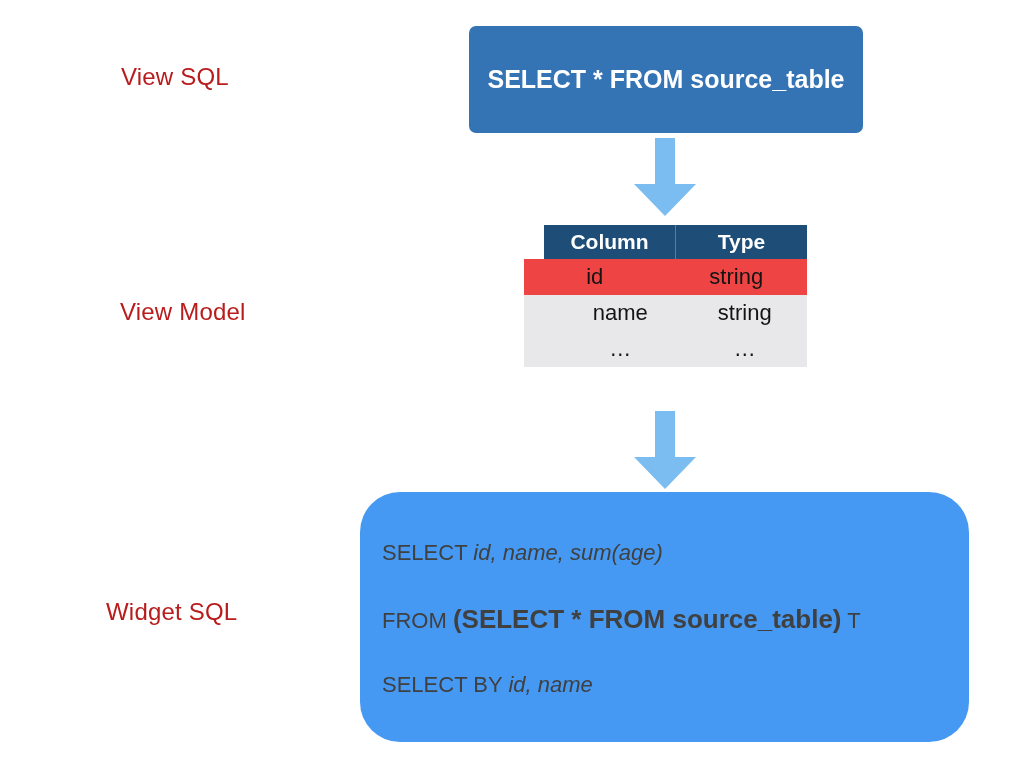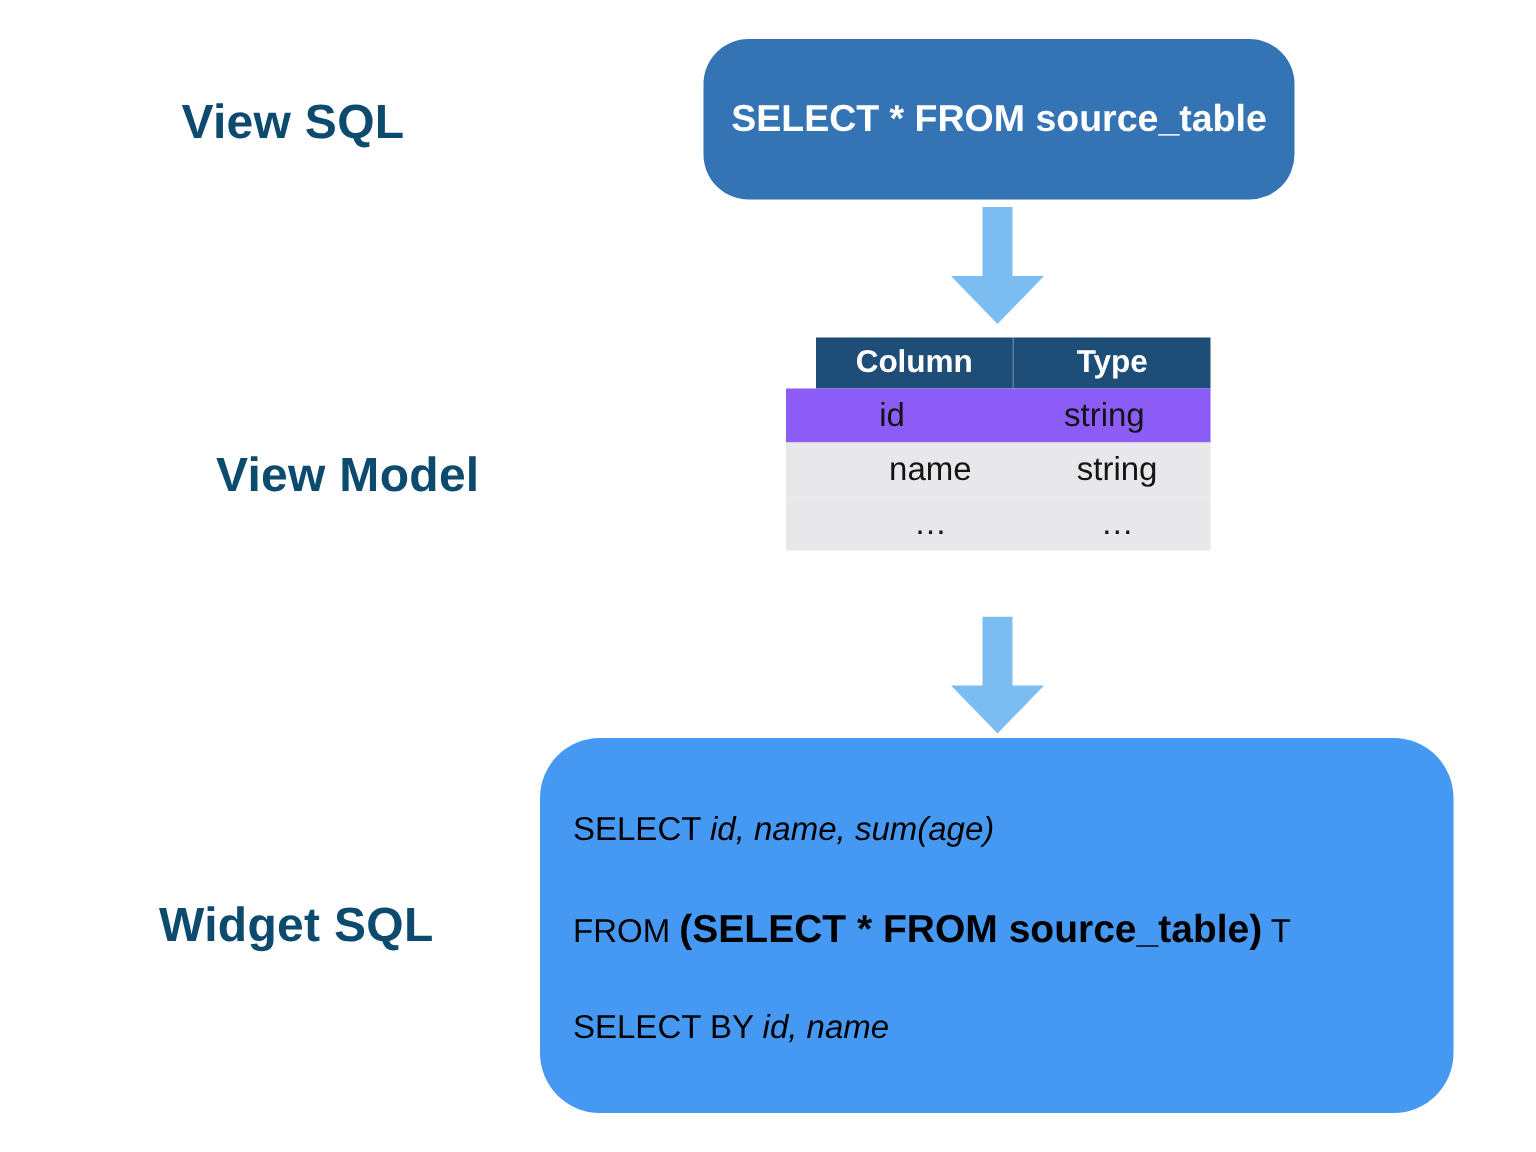--- a/index.html
+++ b/index.html
@@ -1,30 +1,30 @@
 <!DOCTYPE html>
 <html><head>
 <meta charset="utf-8">
 <style>
   html,body{margin:0;padding:0;background:#ffffff;}
   .canvas{
     position:relative;width:1024px;height:768px;background:#ffffff;
     font-family:"Liberation Sans",sans-serif;overflow:hidden;
   }
   .row-label{
-    position:absolute;font-weight:bold;font-size:32px;color:#0c4a6e;
+    position:absolute;font-weight:normal;font-size:24px;color:#b91c1c;
     white-space:nowrap;letter-spacing:0.2px;
   }
   .lbl-view-sql{left:121px;top:63px;}
-  .lbl-view-model{left:120px;top:298px;margin-left:24px;}
+  .lbl-view-model{left:120px;top:298px;}
   .lbl-widget-sql{left:106px;top:598px;}
 
   .view-sql-box{
     position:absolute;left:469px;top:26px;width:394px;height:107px;
-    background:#3474b5;border-radius:30px;
+    background:#3474b5;border-radius:7px;
     display:flex;align-items:center;justify-content:center;
   }
   .view-sql-box span{
     color:#ffffff;font-weight:bold;font-size:25px;white-space:nowrap;
   }
 
   .arrow{position:absolute;width:62px;height:78px;}
   .arrow polygon{fill:#7bbdf0;}
   .arrow-1{left:634px;top:138px;}
   .arrow-2{left:634px;top:411px;}
@@ -34,27 +34,27 @@
     font-size:22px;color:#141414;
   }
   .thead{
     display:flex;height:34px;background:#1e4d78;color:#ffffff;
     font-weight:bold;font-size:21px;margin-left:20px;
   }
   .th{
     flex:1;display:flex;align-items:center;justify-content:center;
   }
   .th:first-child{border-right:1px solid rgba(255,255,255,0.28);}
-  .tr{display:flex;height:36px;background:#8b5cf6;}
+  .tr{display:flex;height:36px;background:#ef4444;}
   .tr.alt{background:#e8e8ea;padding-left:34px;}
   .td{flex:1;display:flex;align-items:center;justify-content:center;}
 
   .widget-sql-box{
     position:absolute;left:360px;top:492px;width:609px;height:250px;
-    background:#4599f3;border-radius:40px;color:#000000;
+    background:#4599f3;border-radius:40px;color:#404040;
   }
   .sql-line{
     position:absolute;left:22px;white-space:nowrap;font-size:22px;
   }
   .sql-line-1{top:48px;}
   .sql-line-2{top:112px;}
   .sql-line-3{top:180px;}
   .sql-italic{font-style:italic;}
   .sql-bold-big{font-weight:bold;font-size:26px;}
 </style>

